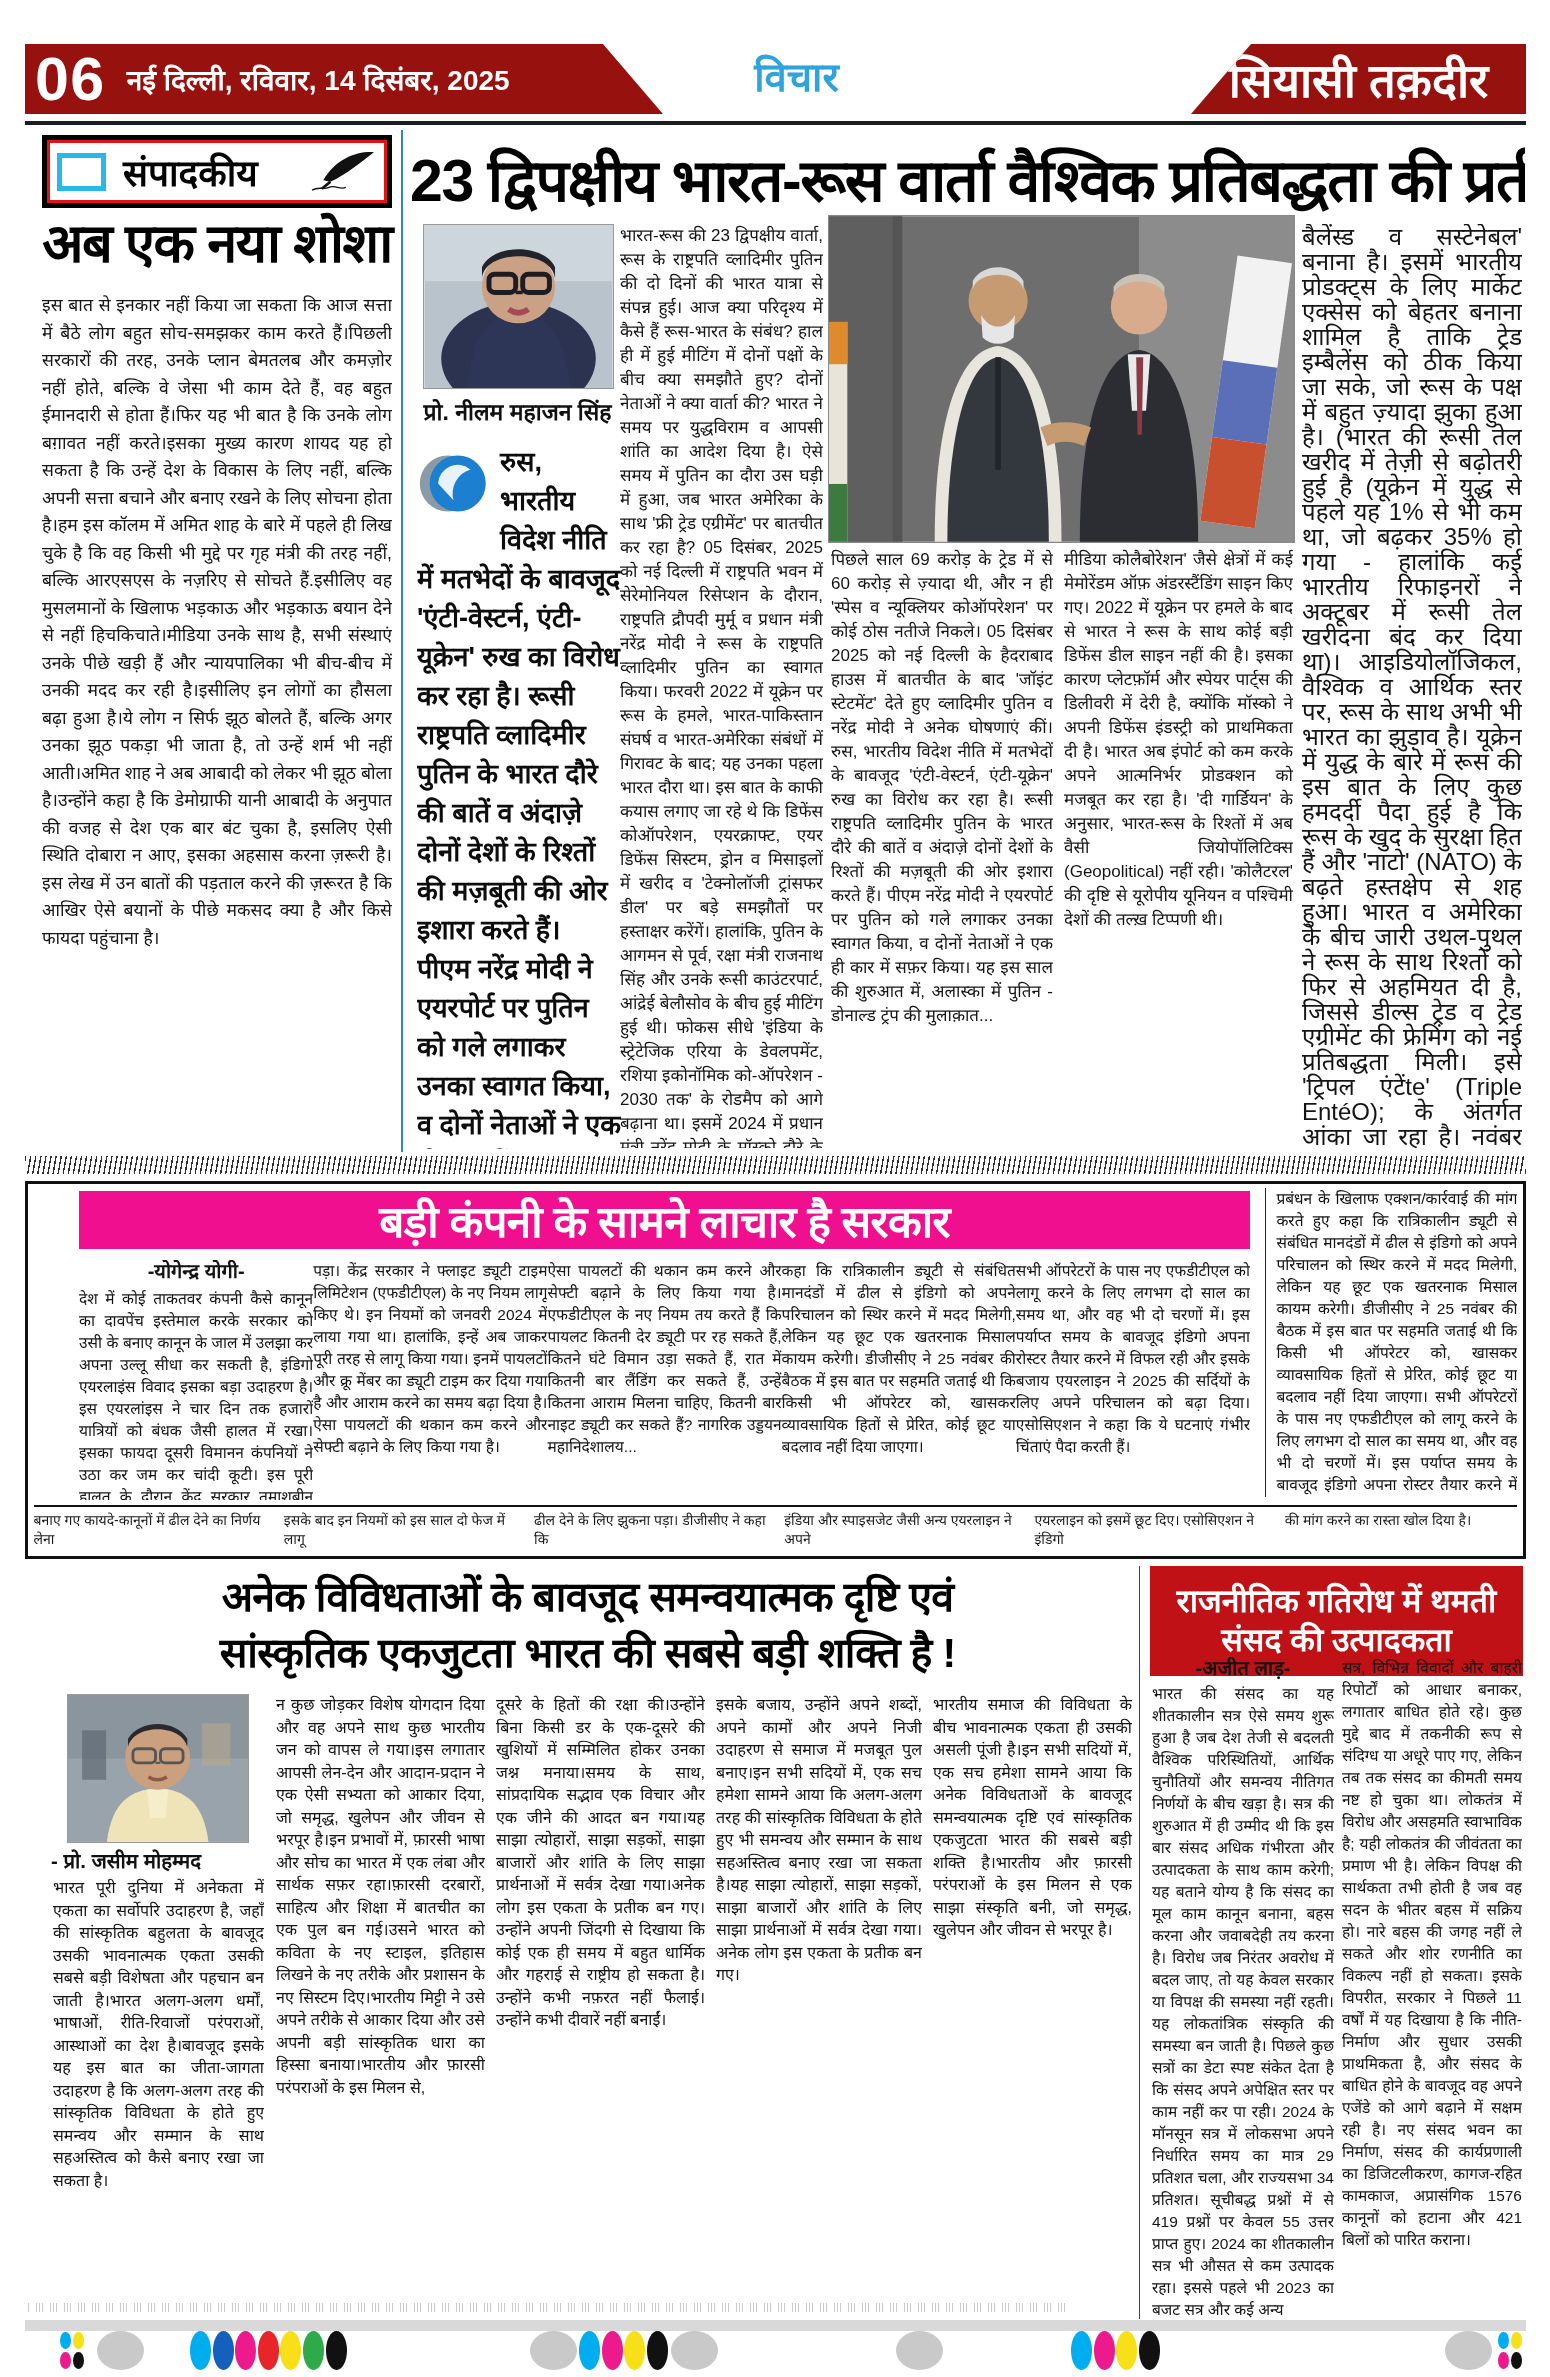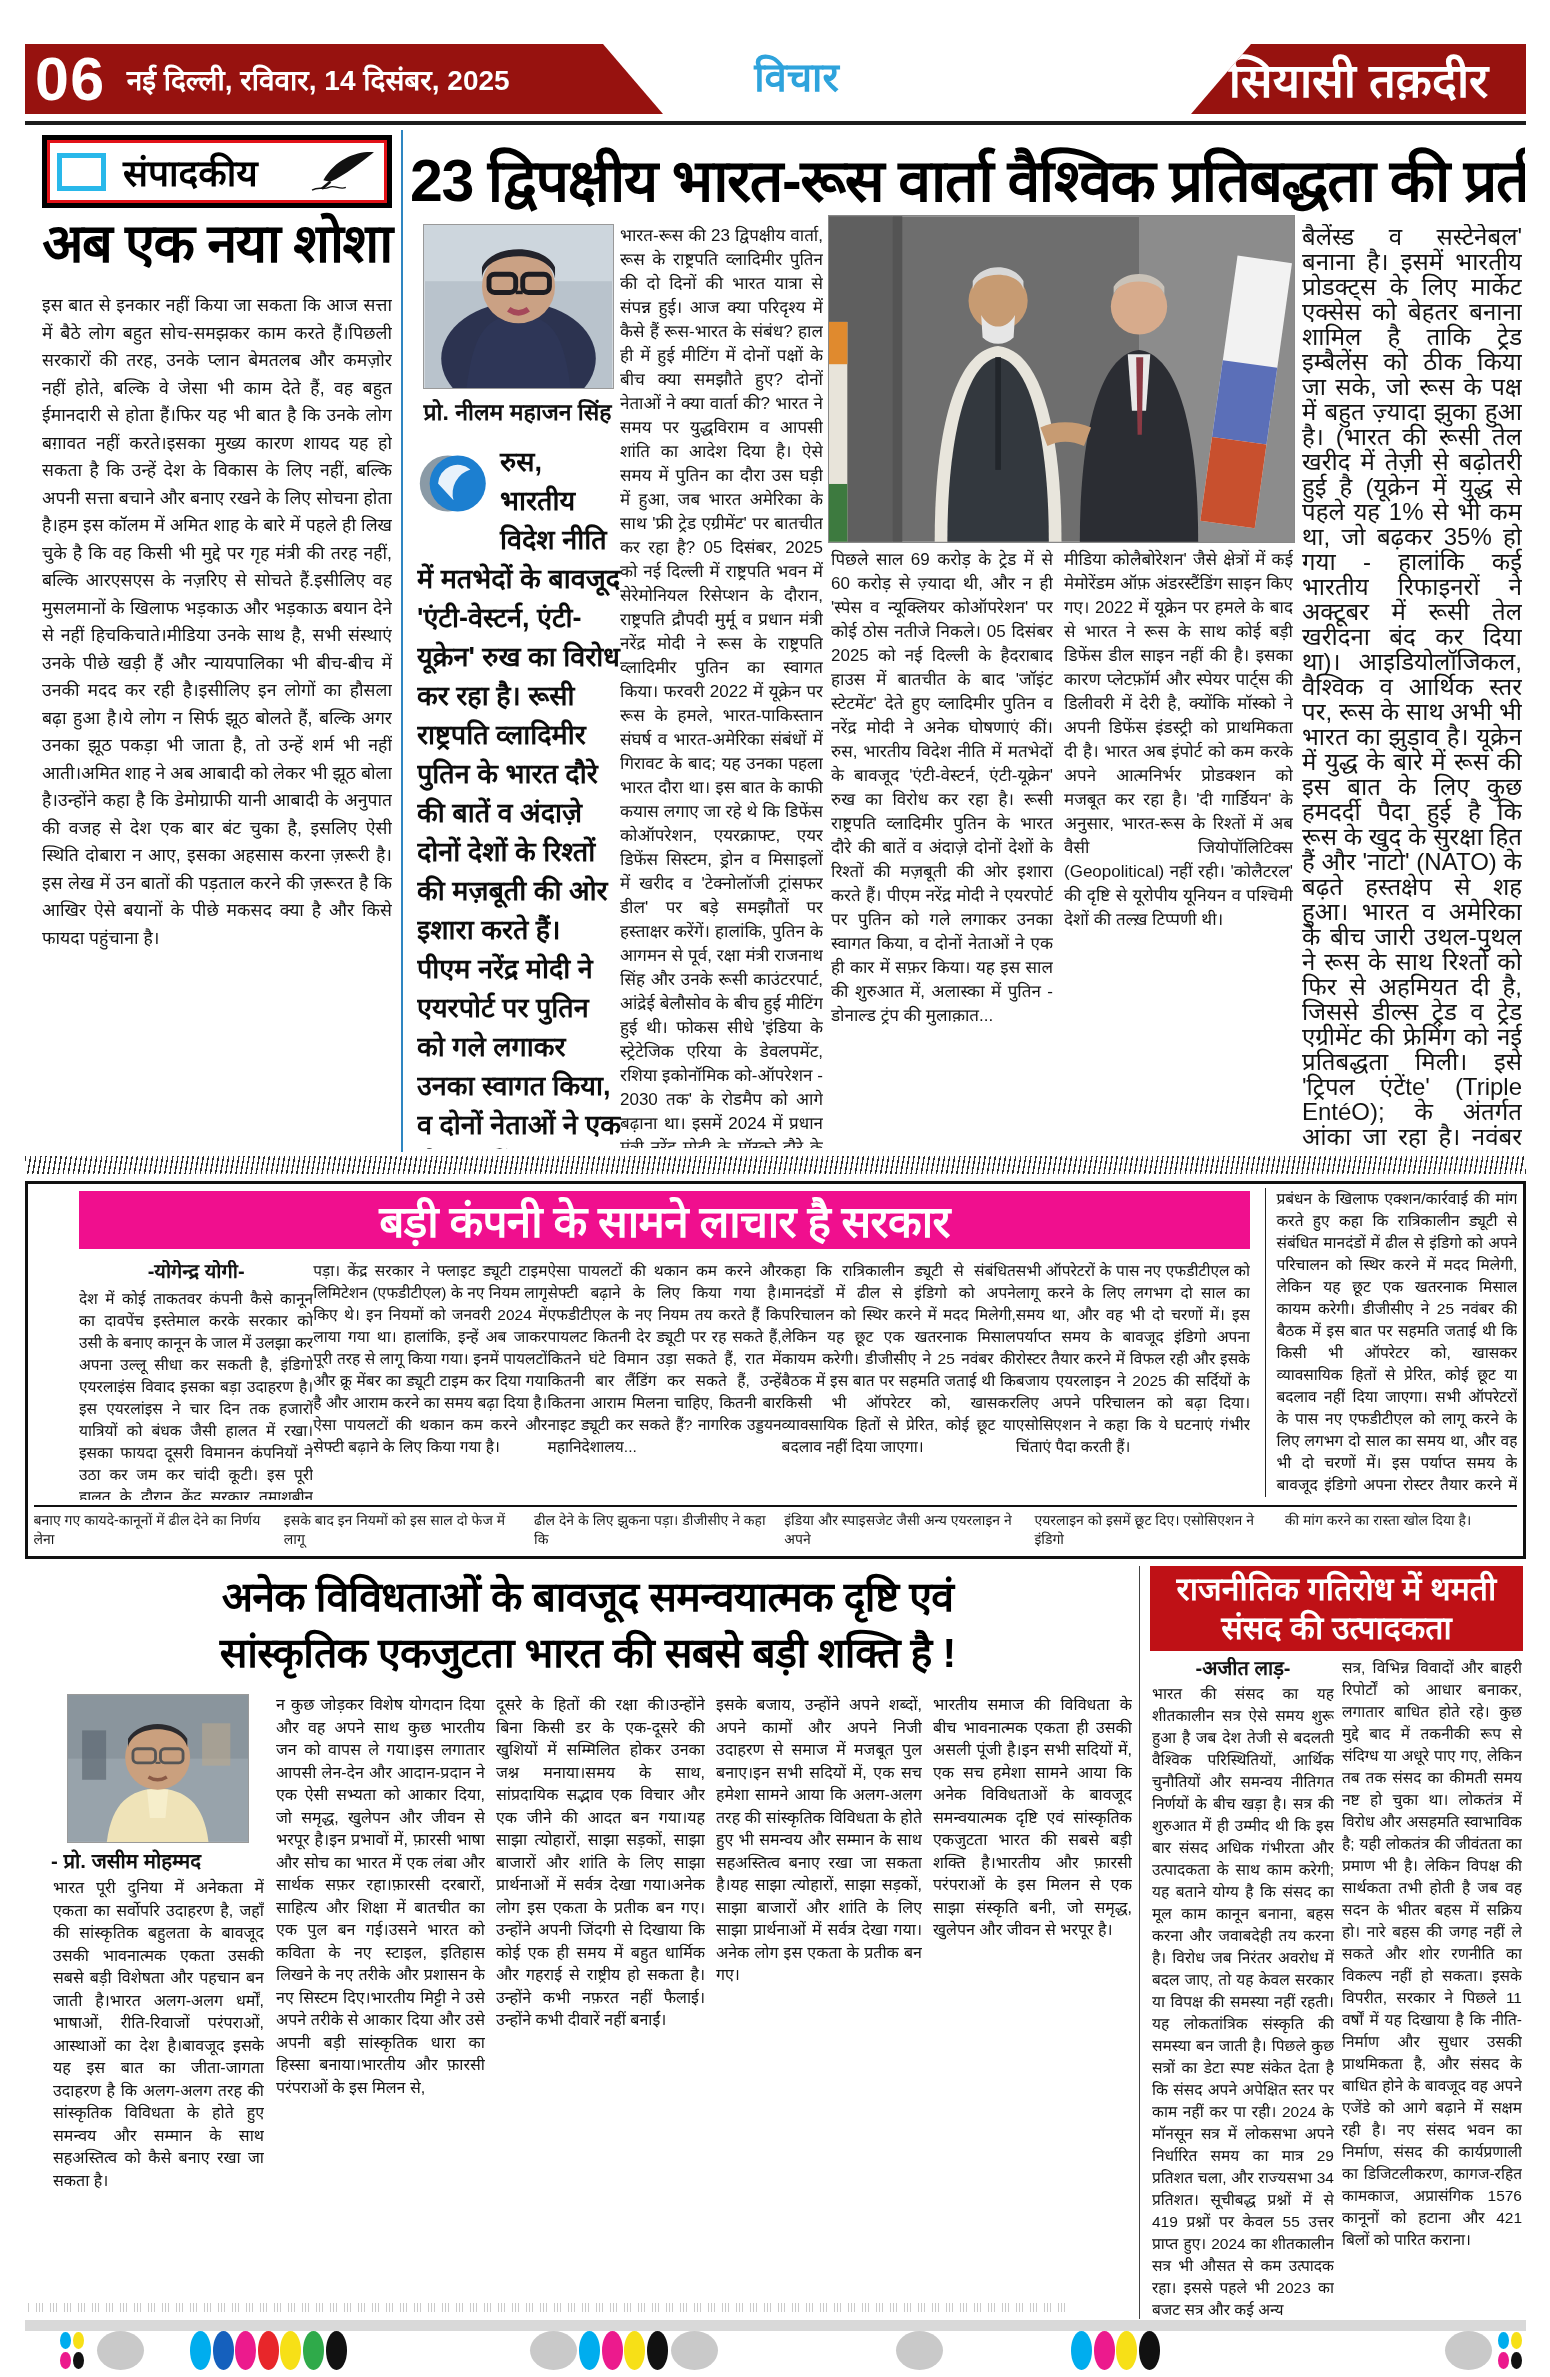--- a/index.html
+++ b/index.html
@@ -66,21 +66,21 @@
   .bl-photo{left:67px;top:1694px;width:180px;height:147px;border:0.7px solid #999;overflow:hidden;}
   .bl-byline{left:51px;top:1846px;width:211px;text-align:left;font-size:20.4px;font-weight:800;}
   .bl-col{font-size:16px;line-height:22.5px;text-align:justify;overflow:hidden;color:#141414;}
   .blc1{left:53px;top:1877px;width:211px;height:438px;}
   .blc2{left:276px;top:1694px;width:209px;height:621px;}
   .blc3{left:496px;top:1694px;width:209px;height:621px;}
   .blc4{left:716px;top:1694px;width:206px;height:621px;}
   .blc5{left:933px;top:1694px;width:199px;height:621px;}
   .vrule-dark{left:1139px;top:1566px;width:1.4px;height:753px;background:#444;}
   
-  .br-banner{left:1150px;top:1566px;width:373px;height:85px;background:#bf1116;color:#fff;
+  .br-banner{left:1150px;top:1566px;width:373px;height:110px;background:#bf1116;color:#fff;
     display:flex;flex-direction:column;align-items:center;justify-content:center;
     font-size:32px;line-height:39px;font-weight:900;}
   .br-col{font-size:15.5px;line-height:22px;text-align:justify;overflow:hidden;color:#141414;}
   .brc1{left:1152px;top:1657px;width:182px;height:661px;}
   .brc2{left:1342px;top:1657px;width:180px;height:661px;}
   .br-byline{text-align:center;font-size:20px;font-weight:800;margin-bottom:4.2px;}
   
   .micro-marks{left:28px;top:2303px;width:1043px;height:8.5px;opacity:.45;
     background:repeating-linear-gradient(90deg,#888 0 0.7px,transparent 0.7px 2.8px);}
   .gray-bar{left:25px;top:2320px;width:1501px;height:11.3px;background:#d9d9d9;}

